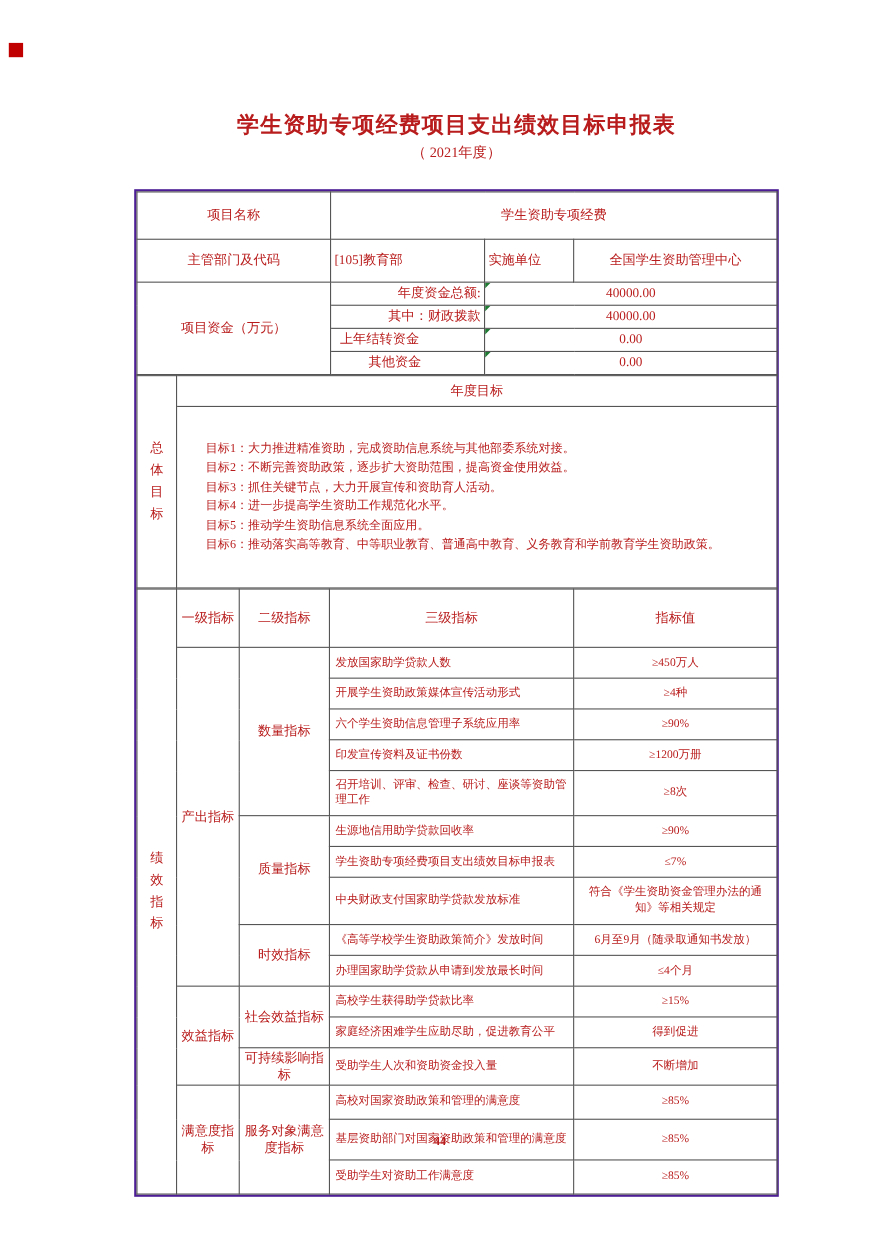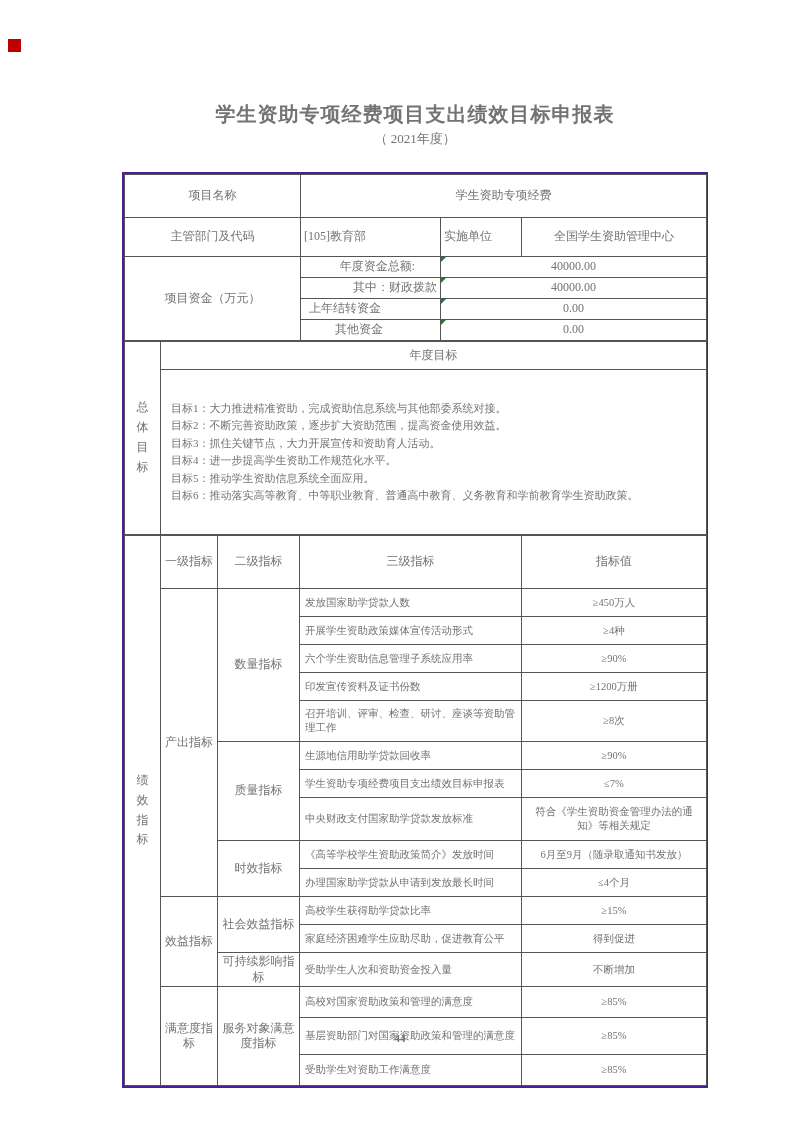--- a/index.html
+++ b/index.html
@@ -1,21 +1,21 @@
 <!DOCTYPE html>
 <html><head>
 <meta charset="utf-8">
 <style>
   html,body{margin:0;padding:0;background:#ffffff;}
   .page{
     position:relative;
     width:800px;height:1131px;
     background:#ffffff;
     font-family:"Liberation Serif","DejaVu Serif",serif;
-    color:#737373;
+    color:#b91c1c;
     overflow:hidden;
   }
   .red-marker{
     position:absolute;left:8px;top:39px;width:13px;height:13px;
     background:#c00000;
   }
   .title-wrap{position:absolute;left:122px;top:100px;width:586px;text-align:center;}
   .doc-title{font-size:20px;font-weight:bold;line-height:28px;letter-spacing:1px;}
   .doc-subtitle{font-size:13px;line-height:18px;margin-top:2px;}
 
@@ -28,37 +28,37 @@
     text-align:center;vertical-align:middle;
     word-break:break-all;
     overflow:hidden;
   }
   .h40 td{height:40px;} .h36 td{height:36px;} .h18 td{height:18px;}
   .h25 td{height:25px;} .h152 td{height:152px;} .h50 td{height:50px;}
   .r25>.dcell{height:25px;} .r28>.dcell{height:28px;} .r34>.dcell{height:34px;}
   .r38>.dcell{height:38px;} .r40>.dcell{height:40px;}
 
   .left{text-align:left;}
-  .ind0{text-align:center;padding-left:17px;margin-top:33px;}
+  .ind0{text-align:right;padding-left:17px;margin-top:33px;}
   .ind1{text-align:right;}
   .ind2{text-align:left;padding-left:8px;}
   .ind3{text-align:left;padding-left:34px;}
 
   .money{position:relative;}
   .tri{
     position:absolute;left:0;top:0;width:0;height:0;
     border-top:5px solid #1f7a33;
     border-right:5px solid transparent;
   }
   .vert{
     display:inline-block;width:1.1em;
     line-height:1.65;font-size:12px;
     word-break:break-all;white-space:normal;
   }
-  .goals-cell{text-align:left;vertical-align:middle;padding:6px 10px;}
+  .goals-cell{text-align:left;vertical-align:middle;padding:6px 26px;}
   .goal{font-size:11px;line-height:17.5px;text-align:left;}
   .l3cell{text-align:left;padding-left:5px;font-size:10.5px;}
   .valcell{font-size:10.5px;}
   .page-num{
     position:absolute;left:0;top:1032px;width:800px;
     text-align:center;font-size:11px;font-weight:bold;
   }
 </style>
 </head>
 <body>

